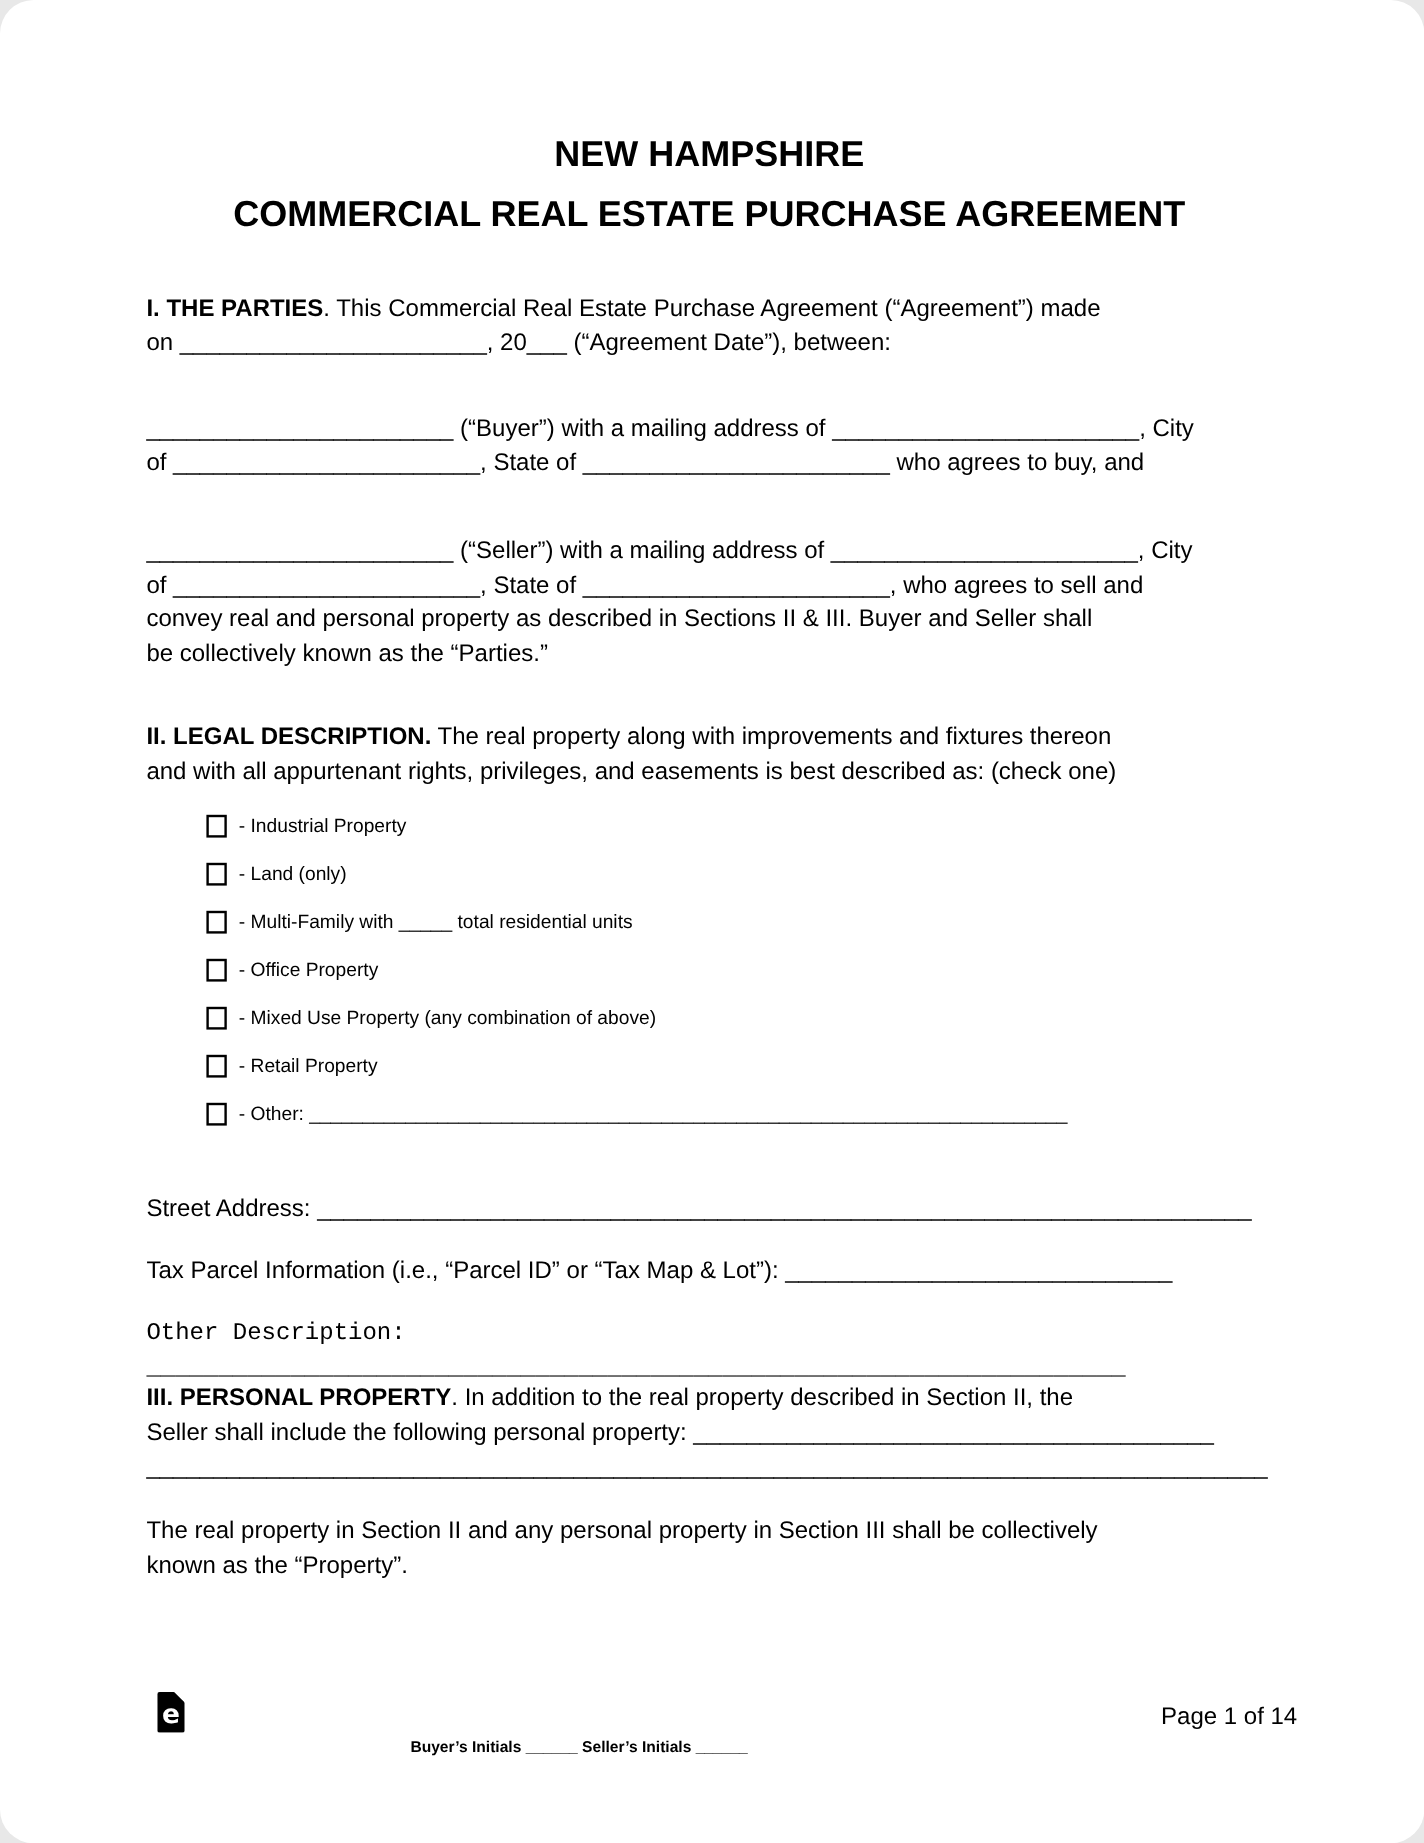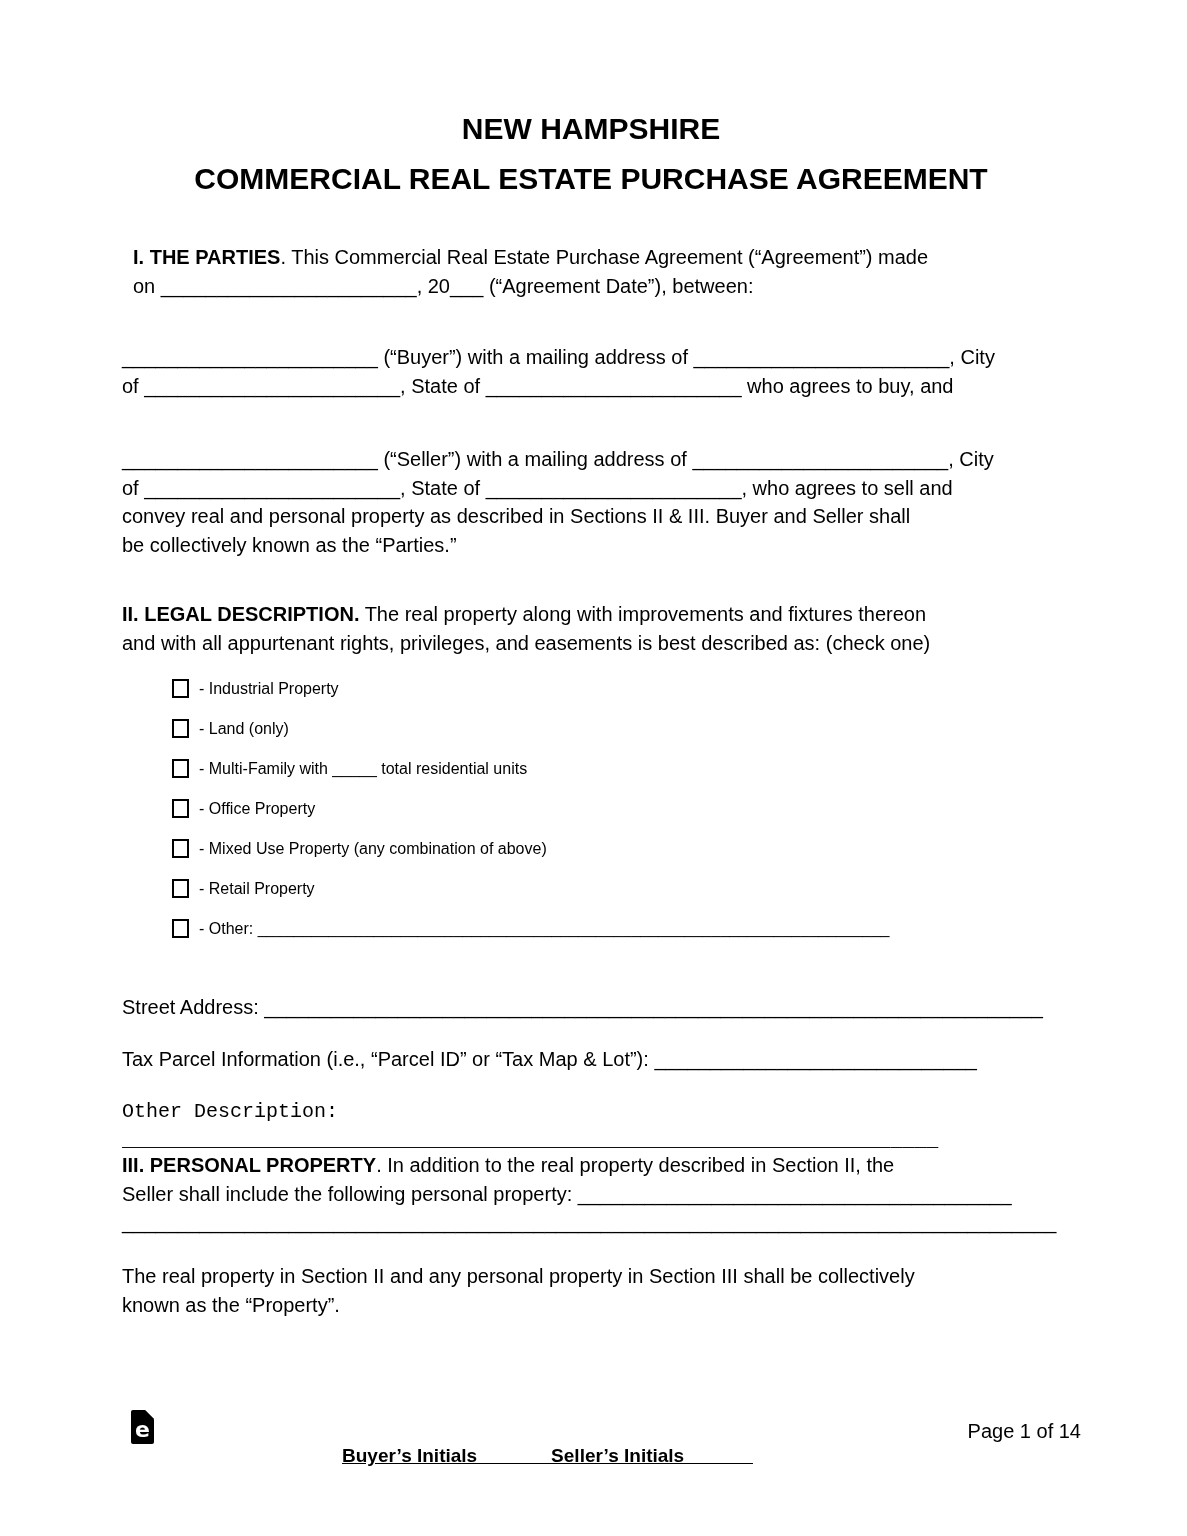--- a/index.html
+++ b/index.html
@@ -4,20 +4,21 @@
 <style>
   html,body { margin:0; padding:0; background:#e8e8e8; }
   .page {
     position:relative;
     width:1187px; height:1536px;
     background:#ffffff;
     margin:0 auto;
     font-family:"Liberation Sans","DejaVu Sans",sans-serif;
     color:#000000;
     overflow:hidden;
+    border-radius:28px;
   }
   .blk { position:absolute; left:122px; width:938px; }
   .doc-title {
     top:104px;
     font-size:30px; line-height:50px; font-weight:bold;
     text-align:center; white-space:pre-line;
   }
   .para { font-size:20px; line-height:28.5px; }
   .pre  { white-space:pre-line; }
   .b    { font-weight:bold; }
@@ -55,32 +56,32 @@
     padding-top:5px;
     color:#fff; font-weight:bold; font-size:22px;
     font-family:"DejaVu Sans",sans-serif;
   }
   .page-indicator {
     position:absolute; right:106px; top:1417px;
     font-size:20px; line-height:28.5px;
   }
   .initials-line {
     position:absolute; left:342px; top:1443px;
-    font-size:19px; line-height:26px; font-weight:bold;text-decoration:underline;
+    font-size:13px; line-height:26px; font-weight:bold;
   }
 </style>
 </head>
 <body>
 
 <div class="page">
 
   <div class="blk doc-title">NEW HAMPSHIRE
 COMMERCIAL REAL ESTATE PURCHASE AGREEMENT</div>
 
-  <div class="blk para" style="top:243px;margin-left:11px;">
+  <div class="blk para" style="top:243px;">
     <span class="b">I. THE PARTIES</span><span class="pre">. This Commercial Real Estate Purchase Agreement (“Agreement”) made
 on _______________________, 20___ (“Agreement Date”), between:</span>
   </div>
 
   <div class="blk para pre" style="top:343px;">_______________________ (“Buyer”) with a mailing address of _______________________, City
 of _______________________, State of _______________________ who agrees to buy, and</div>
 
   <div class="blk para pre" style="top:445px;">_______________________ (“Seller”) with a mailing address of _______________________, City
 of _______________________, State of _______________________, who agrees to sell and
 convey real and personal property as described in Sections II &amp; III. Buyer and Seller shall

